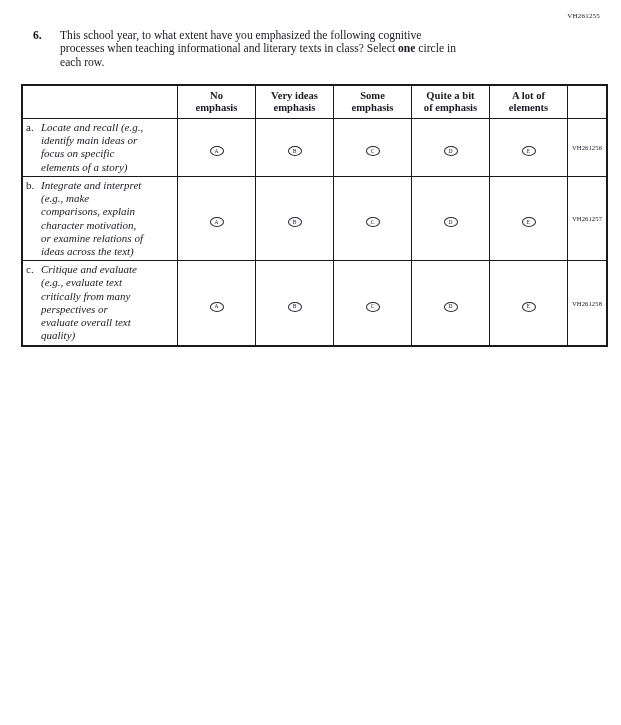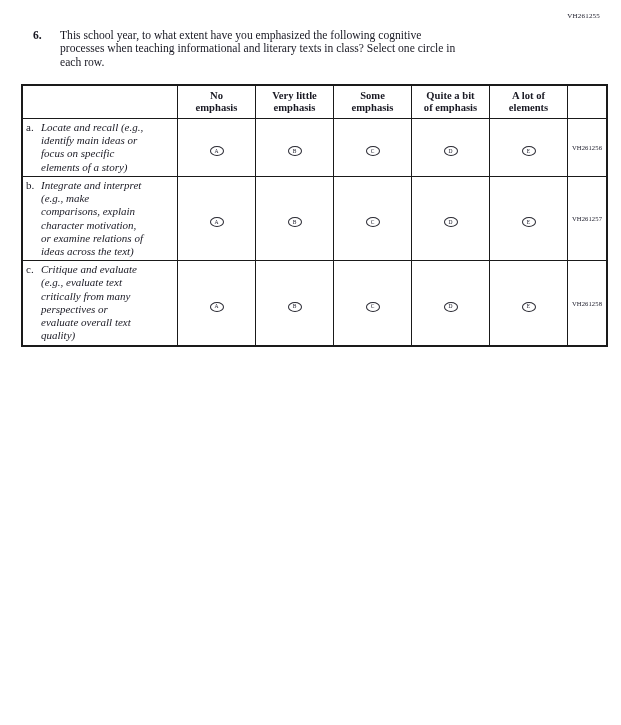--- a/index.html
+++ b/index.html
@@ -15,21 +15,21 @@
     font-size:7px; letter-spacing:0.2px; color:#20202e;margin-left:9px;
   }
 
   .question {
     position:absolute; left:33px; top:29px; width:540px;
     font-size:11.6px; line-height:13.4px;
     display:flex;
   }
   .qnum { font-weight:bold; width:18px; flex:none; }
   .qbody { white-space:pre-line;margin-left:9px; }
-  .qbody b { font-weight:normal; }
+  .qbody b { font-weight:bold; }
 
   .grid-wrap { position:absolute; left:21px; top:84px; }
   table.grid { border-collapse:collapse; table-layout:fixed; }
   table.grid { border:2px solid #1a1a1a; }
   table.grid th, table.grid td { border:1px solid #1a1a1a; }
 
   th.col-stub  { width:152px; }
   th.col-opt   { width:75px; }
   th.col-code  { width:36px; }
 
@@ -81,21 +81,21 @@
 each row.</span></span>
   </div>
 
   <div class="grid-wrap">
     <table class="grid">
       <thead>
         <tr>
           <th class="col-stub"></th>
           <th class="col-opt">No
 emphasis</th>
-          <th class="col-opt">Very little
+          <th class="col-opt">Very ideas
 emphasis</th>
           <th class="col-opt">Some
 emphasis</th>
           <th class="col-opt">Quite a bit
 of emphasis</th>
           <th class="col-opt">A lot of
 elements</th>
           <th class="col-code"></th>
         </tr>
       </thead>

